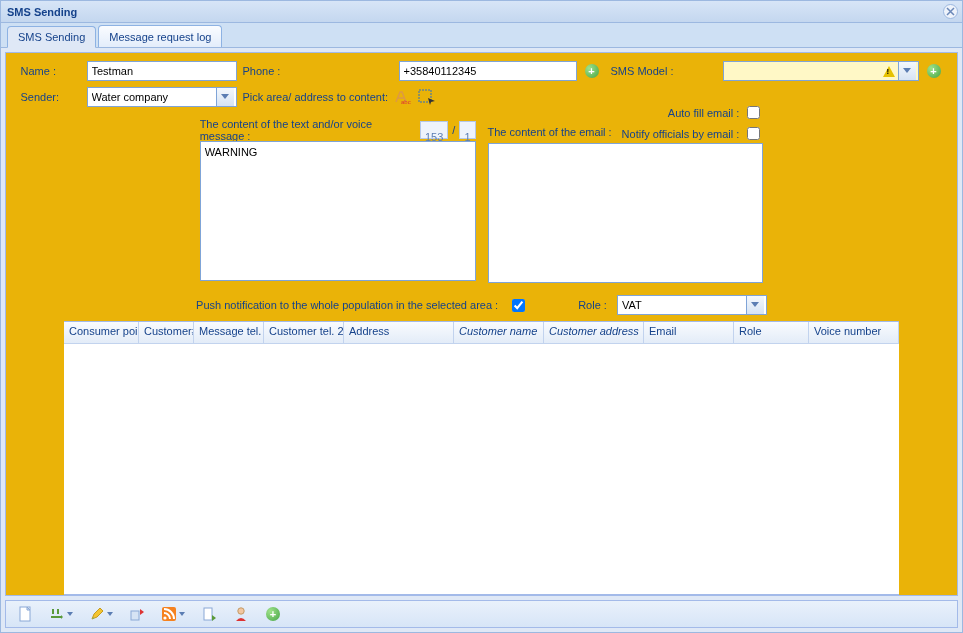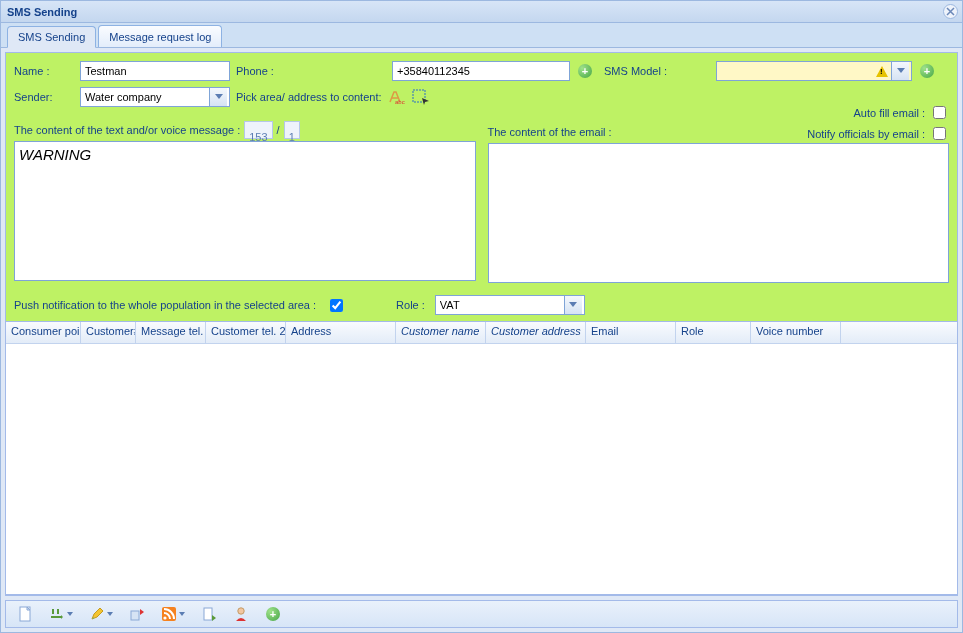--- a/index.html
+++ b/index.html
@@ -65,24 +65,25 @@
   .tab.active {
     background: #dfe8f6;
     border-bottom: 1px solid #dfe8f6;
     position: relative;
     top: 1px;
   }
   .panel {
     flex: 1;
     margin: 4px;
     border: 1px solid #a3bae9;
-    background: #bef264;
+    background: #eab308;
     display: flex;
     flex-direction: column;
     overflow: hidden;
+    align-items: center;
   }
   .formarea {
     padding: 8px;
   }
   .row {
     display: flex;
     align-items: center;
     gap: 6px;
     margin-bottom: 6px;
   }
@@ -178,23 +179,22 @@
   }
   .rightopts label {
     display:flex; align-items:center; gap:4px; white-space: nowrap;
   }
   textarea.msgbox {
     border:1px solid #7fa4d7;
     height:140px;
     resize:none;
     padding:4px;
     font-family:inherit;
-    font-size:15px;
+    font-size:11px;
     background:#fff;
-    font-style:italic;
   }
   .pushrow {
     display:flex;
     align-items:center;
     gap:10px;
     padding:4px 8px 6px;
   }
   .grid {
     flex: 1;
     border-top:1px solid #a3bae9;

